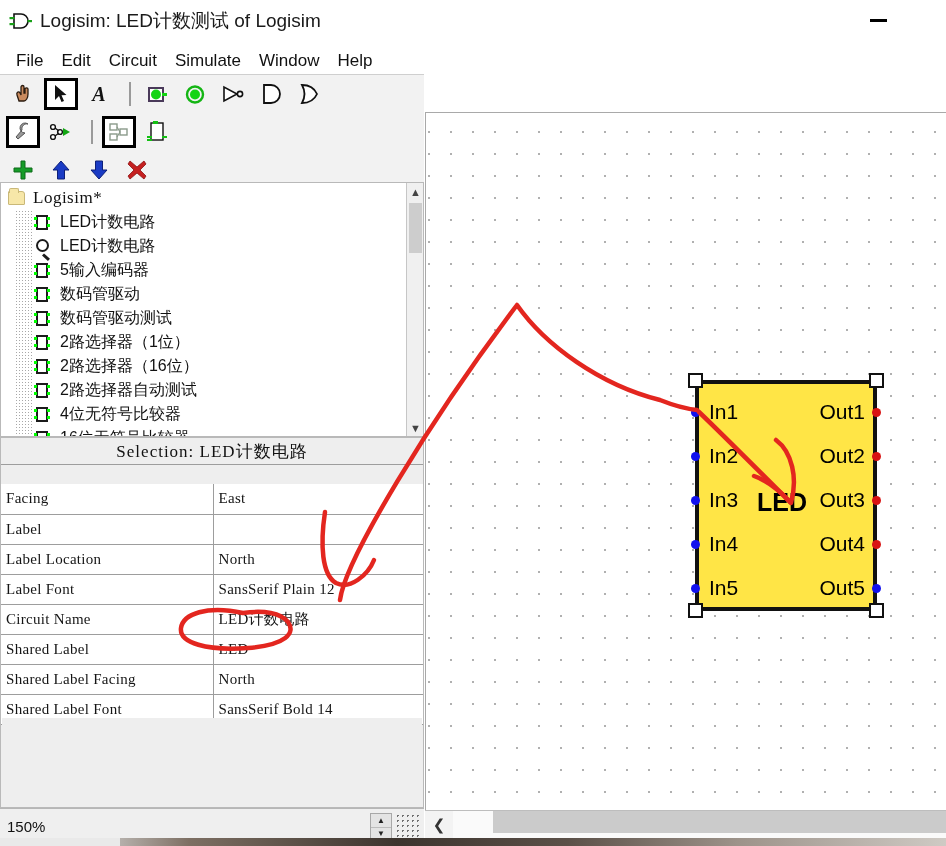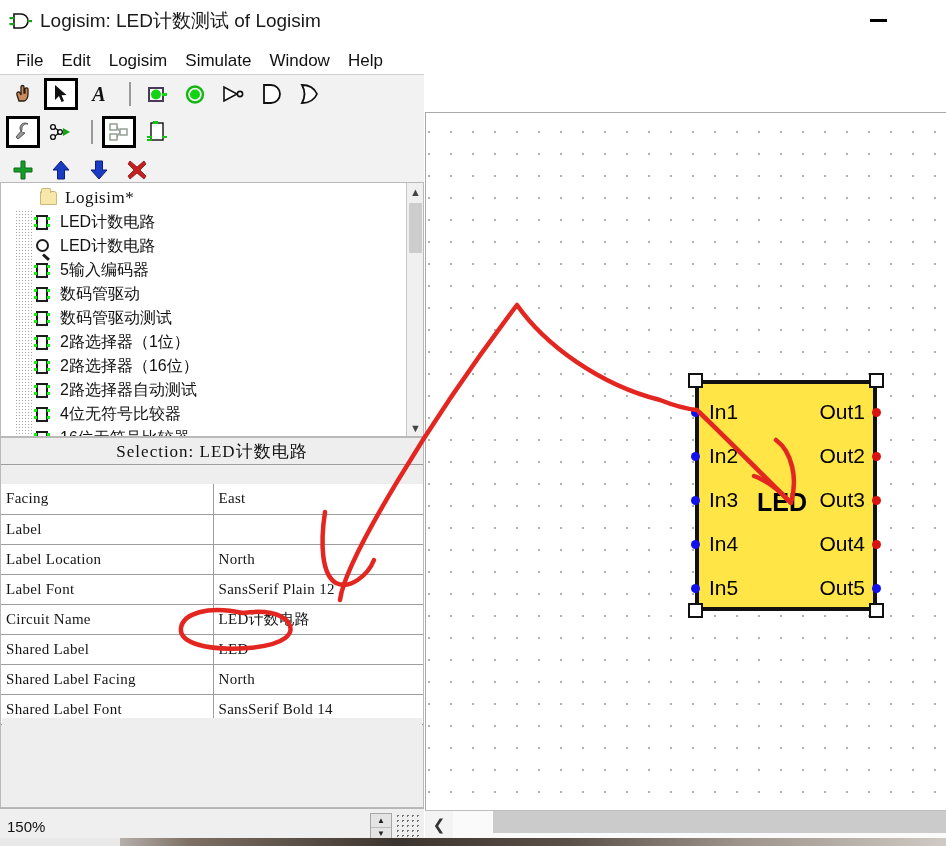--- a/index.html
+++ b/index.html
@@ -76,21 +76,21 @@
     background: #ffffff;
     border: 1px solid #b9b9b9;
     overflow: hidden;
   }
   #tree {
     position: absolute; left: 0; top: 0; right: 17px; bottom: 0;
     padding-top: 3px;
     overflow: hidden;
   }
   .tree-root {
-    display: flex; align-items: center; height: 24px; padding-left: 7px; margin-left: 32px;
+    display: flex; align-items: center; height: 24px; padding-left: 7px;
   }
   .folder-ico {
     width: 17px; height: 14px; margin-right: 8px;
     background: #f7e7a8; border: 1px solid #c9b878;
     border-radius: 1px 3px 1px 1px;
     position: relative;
   }
   .folder-ico::before {
     content: ""; position: absolute; left: 0; top: -4px; width: 8px; height: 4px;
     background: #f7e7a8; border: 1px solid #c9b878; border-bottom: none;
@@ -302,21 +302,21 @@
     </div>
     <div id="title-text">Logisim: LED计数测试 of Logisim</div>
     <div id="min-btn">
       <div class="bar"></div>
     </div>
   </div>
 
   <div id="menubar">
     <div class="menu-item">File</div>
     <div class="menu-item">Edit</div>
-    <div class="menu-item">Logisim</div>
+    <div class="menu-item">Circuit</div>
     <div class="menu-item">Simulate</div>
     <div class="menu-item">Window</div>
     <div class="menu-item">Help</div>
   </div>
 
   <div id="toolpanel">
 
     <div class="toolrow">
       <div class="toolbtn">
         <svg width="26" height="26" viewBox="0 0 26 26">

